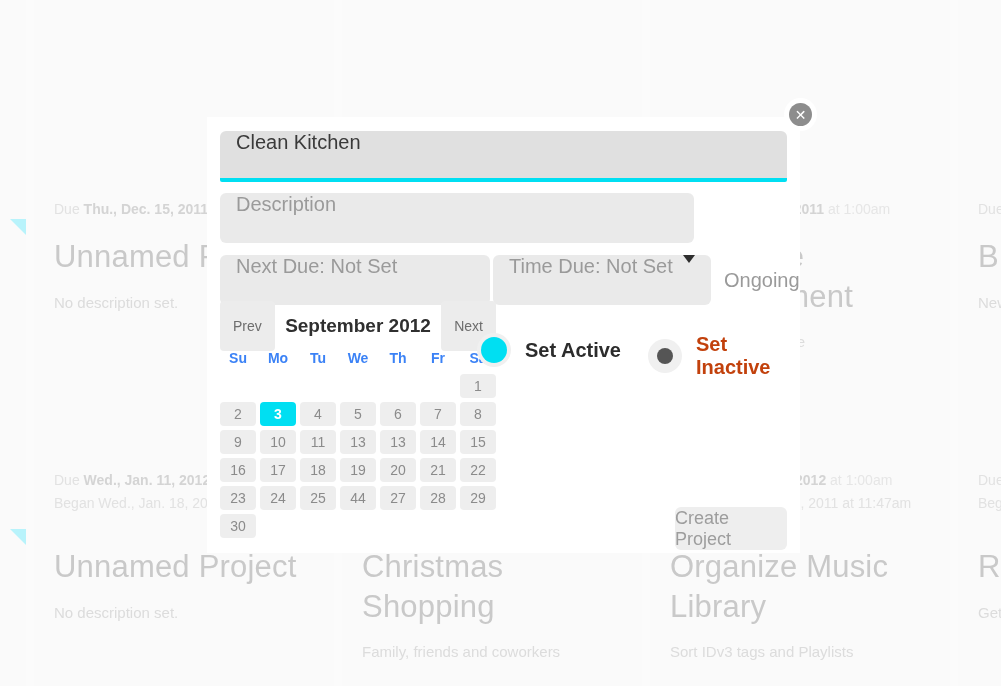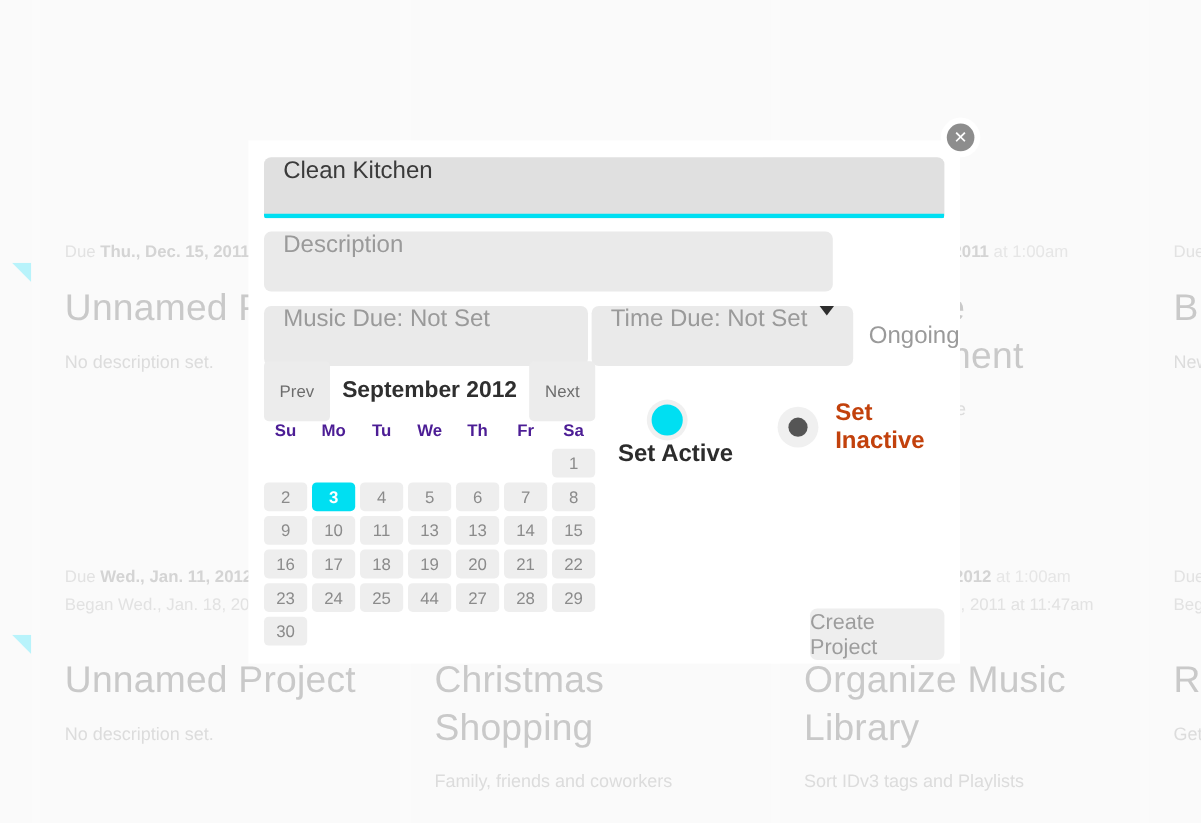--- a/index.html
+++ b/index.html
@@ -224,21 +224,21 @@
     font-weight: bold;
   }
   .cal-grid {
     margin-top: 8px;
     display: grid;
     grid-template-columns: repeat(7, 1fr);
     gap: 4px;
   }
   .cal-dow {
     font-size: 14px;
-    color: #4c1d95;
+    color: #3b82f6;
     font-weight: bold;
     text-align: center;
     padding: 3px 0 4px 0;
   }
   .cal-day {
     height: 24px;
     background: #eeeeee;
     border-radius: 4px;
     display: flex;
     align-items: center;
@@ -258,21 +258,21 @@
   }
 
   
   .radio-row {
     position: absolute;
     top: 216px;
     display: flex;
     align-items: center;
     cursor: pointer;
   }
-  #radio-active { left: 294px; flex-direction: column; }
+  #radio-active { left: 270px; }
   #radio-inactive { left: 441px; }
   .radio-outer {
     width: 34px;
     height: 34px;
     border-radius: 50%;
     background: #f0f0f0;
     display: flex;
     align-items: center;
     justify-content: center;
     flex: 0 0 auto;
@@ -439,21 +439,21 @@
 
     <div class="field filled" id="title-field">
       <span>Clean Kitchen</span>
     </div>
 
     <div class="field" id="desc-field">
       <span>Description</span>
     </div>
 
     <div class="field" id="date-due-field">
-      <span>Music Due: Not Set</span>
+      <span>Next Due: Not Set</span>
     </div>
 
     <div class="field" id="time-due-field">
       <span>Time Due: Not Set</span>
       <span class="caret"></span>
     </div>
 
     <div id="ongoing-label">
       <span>Ongoing</span>
     </div>

